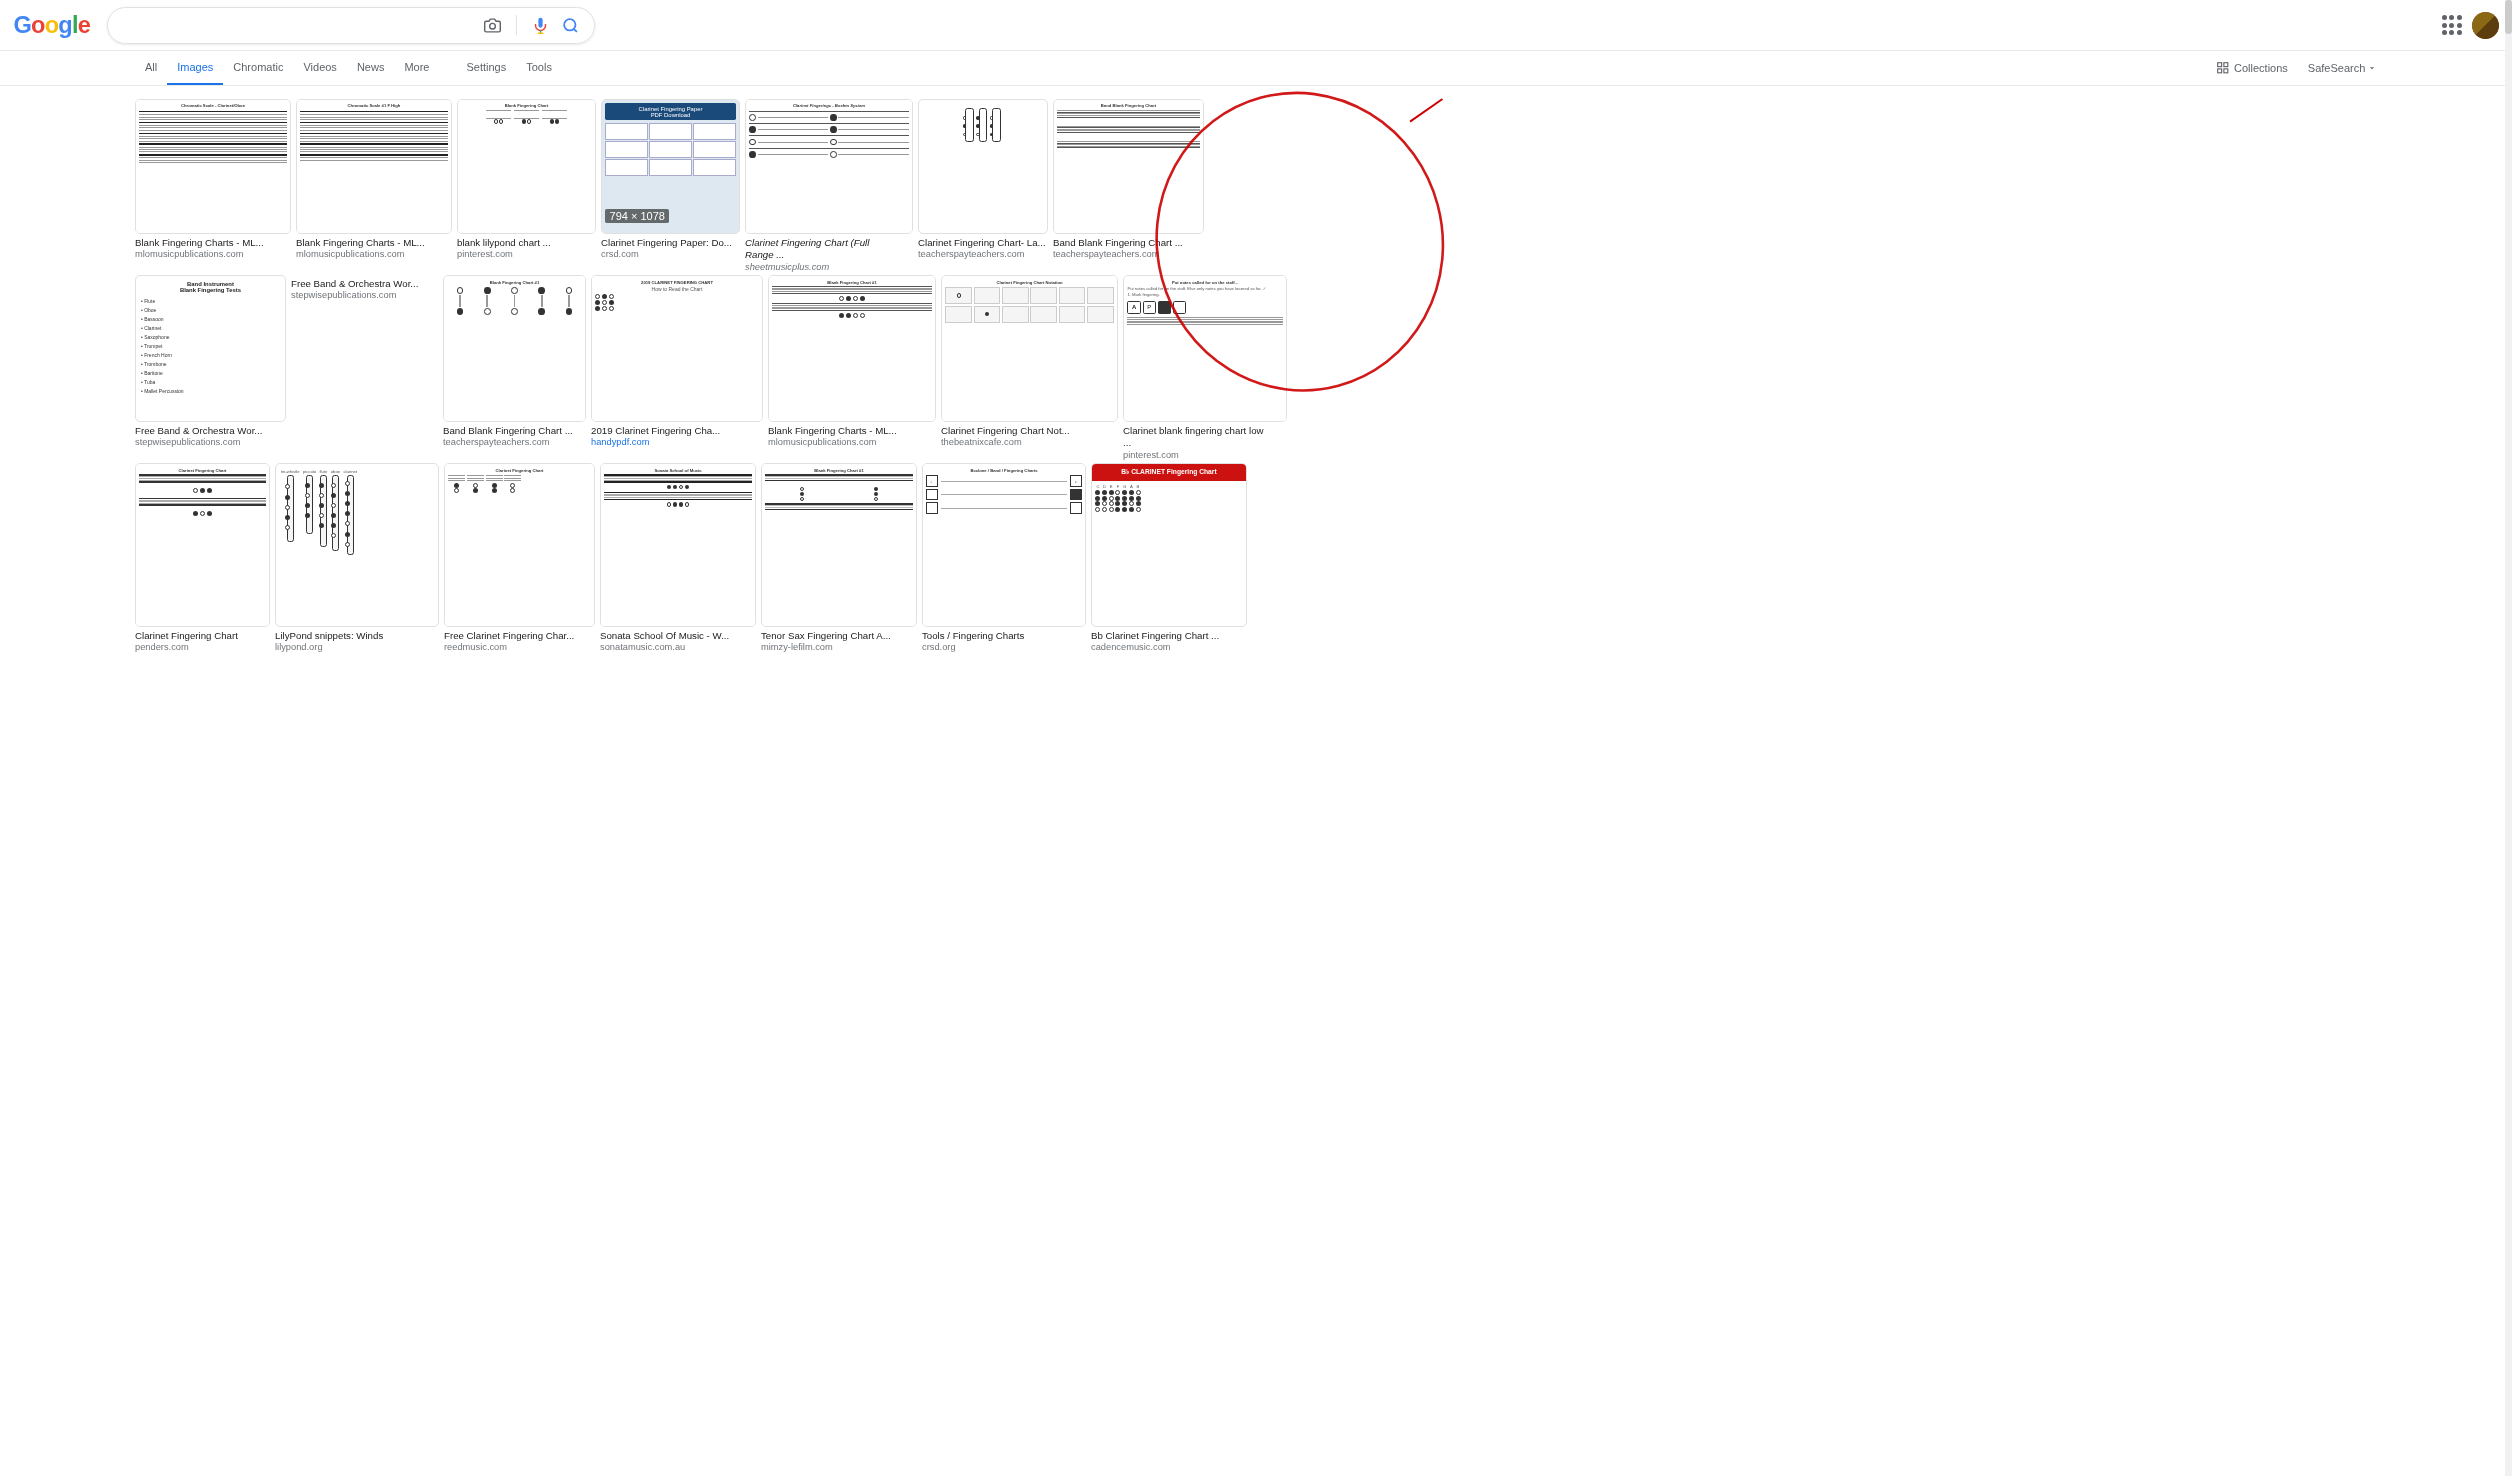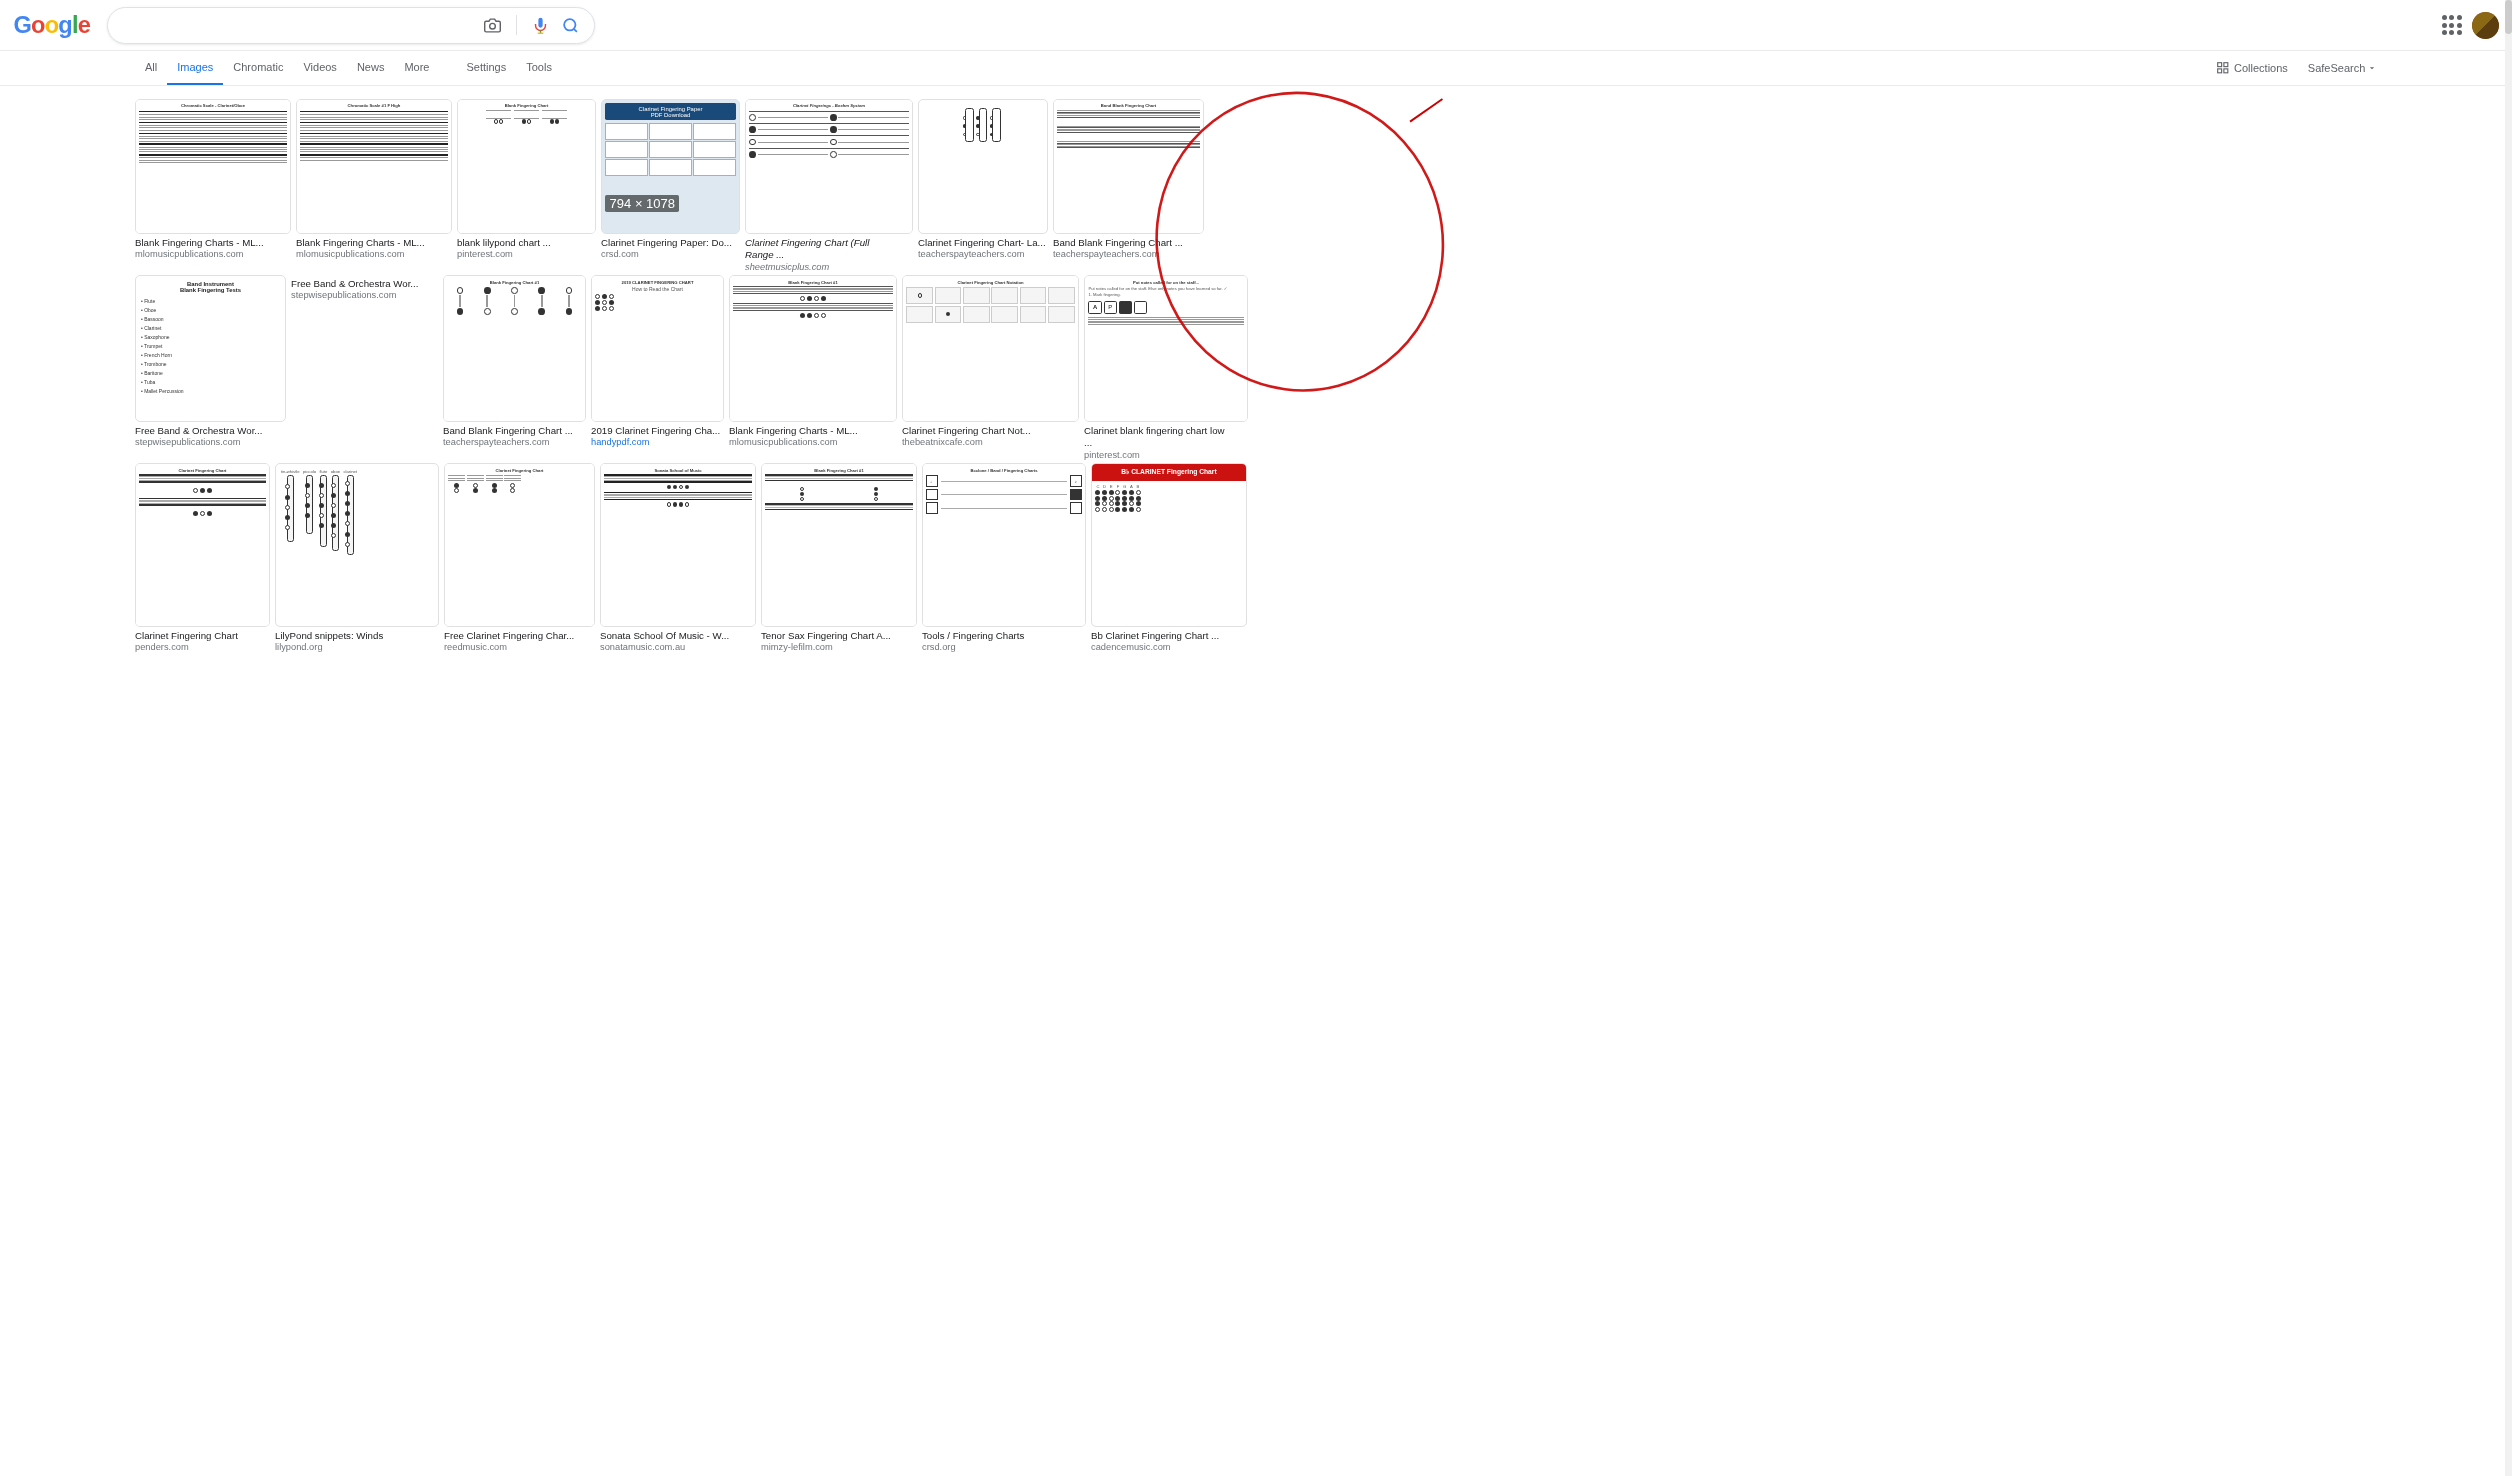--- a/index.html
+++ b/index.html
@@ -44,21 +44,21 @@
     ::-webkit-scrollbar-track { background: #f1f1f1; }
     ::-webkit-scrollbar-thumb { background: #888; border-radius: 3.4px; }
     .page-wrapper { position: relative; }
 
     
     .image-row { display: flex; gap: 5px; margin-bottom: 3.4px; align-items: flex-start; }
     .img-item { flex-shrink: 0; cursor: pointer; }
     .img-caption { font-size: 9.7px; color: #202124; margin-top: 2.5px; line-height: 1.3; max-width: 151px; }
     .img-source { font-size: 9.3px; color: #70757a; }
 
-    .badge-794 { position: absolute; bottom: 21px; left: 3.4px; background: rgba(0,0,0,0.55); color: white; font-size: 13px; padding: 0.8px 4.2px; border-radius: 1.7px; }
+    .badge-794 { position: absolute; bottom: 10px; left: 3.4px; background: rgba(0,0,0,0.55); color: white; font-size: 11px; padding: 0.8px 4.2px; border-radius: 1.7px; }
 
     
     .placeholder-sheet { background: white; padding: 3.4px; width: 100%; height: 100%; overflow: hidden; }
     .ps-title { font-size: 4.2px; color: #333; margin-bottom: 1.7px; text-align: center; font-weight: bold; }
 
   </style>
 </head>
 <body>
 
 <div class="page-wrapper">
@@ -434,21 +434,21 @@
                 <div style="width:1.7px; height:12.6px; background:#999; margin:0.8px 0;"></div>
                 <div style="width:6.7px; height:6.7px; background:#333; border-radius:50%;"></div>
               </div>
             </div>
           </div>
         </div>
         <div class="img-caption">Band Blank Fingering Chart ...</div>
         <div class="img-source">teacherspayteachers.com</div>
       </div>
 
-      <div class="img-item" style="width: 133px;">
+      <div class="img-item" style="width: 172px;">
         <div style="height: 147px; background: white; border-radius: 5px; overflow: hidden; border: 0.8px solid #e0e0e0;">
           <div class="placeholder-sheet" style="height:100%; padding:3.4px;">
             <div class="ps-title">2019 CLARINET FINGERING CHART</div>
             <div style="font-size:5px; text-align:center; color:#555; margin-bottom:1.7px;">How to Read the Chart</div>
             <div style="display:flex; flex-direction:column; gap:1.7px;">
               <div style="display:flex; gap:1.7px;">
                 <div style="display:flex; flex-direction:column; align-items:center; gap:0.8px;">
                   <div style="width:5px; height:5px; border:0.8px solid #333; border-radius:50%;"></div>
                   <div style="width:5px; height:5px; background:#333; border-radius:50%;"></div>
                   <div style="width:5px; height:5px; background:#333; border-radius:50%;"></div>

